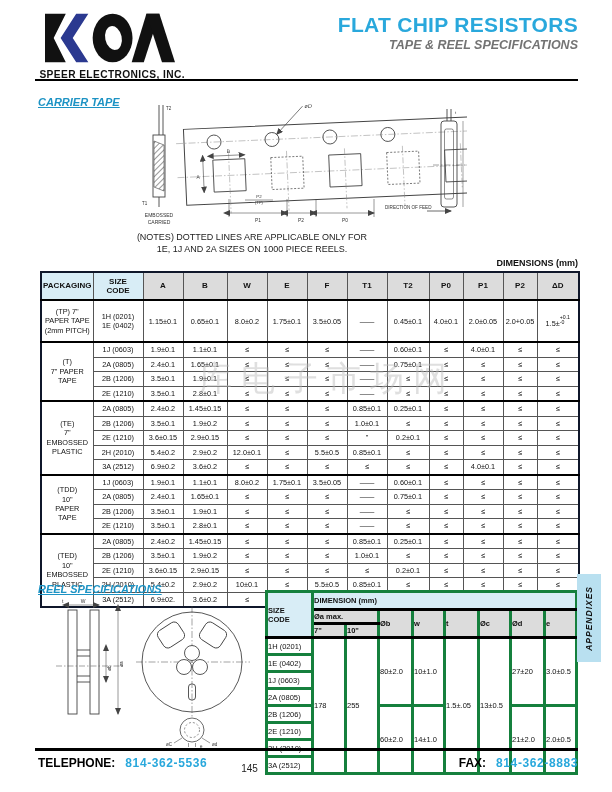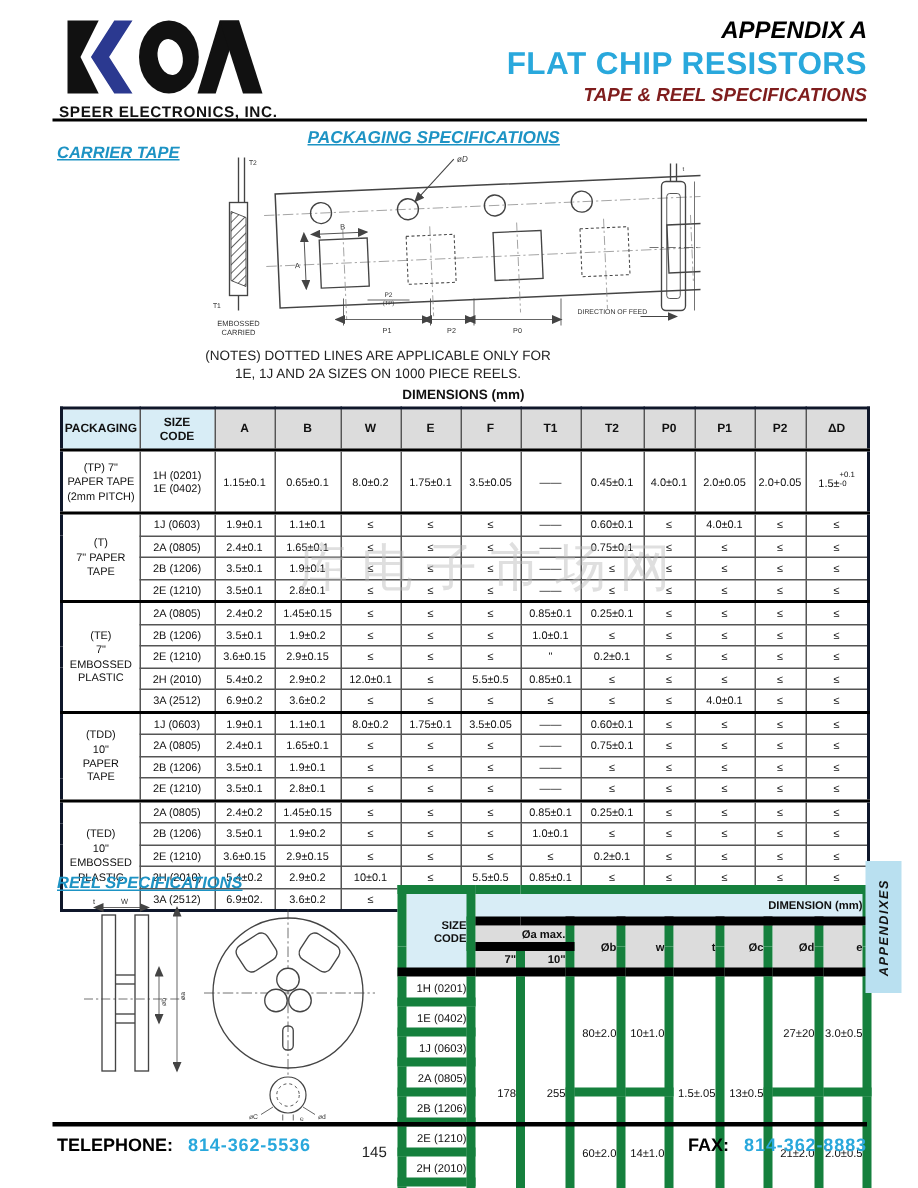--- a/index.html
+++ b/index.html
@@ -5,31 +5,31 @@
   html,body{margin:0;padding:0;background:#888;}
   .page{position:relative;width:612px;height:792px;background:#ffffff;margin:0 auto;
         font-family:"Liberation Sans",sans-serif;overflow:hidden;color:#111;}
 
   
   .logo-wrap{position:absolute;left:35px;top:12px;width:150px;}
   .logo-sub{font-size:10.2px;font-weight:bold;letter-spacing:.4px;color:#111;margin-top:1px;text-align:right;}
   .hdr-right{position:absolute;right:34px;top:12px;text-align:right;}
   .hdr-appendix{font-size:16px;font-weight:bold;font-style:italic;color:#000;}
   .hdr-title{font-size:21px;font-weight:bold;color:#29a8dc;letter-spacing:.3px;margin-top:1px;}
-  .hdr-subtitle{font-size:12.5px;font-weight:bold;font-style:italic;color:#7f1d1d;margin-top:1px;}
+  .hdr-subtitle{font-size:12.5px;font-weight:bold;font-style:italic;color:#737373;margin-top:1px;}
   .hdr-rule{position:absolute;left:35px;top:79px;width:543px;height:2px;background:#000;}
 
   
   .sec-heading{font-weight:bold;font-style:italic;color:#1d93c4;text-decoration:underline;}
   .pkg-title{position:absolute;left:205px;top:86px;font-size:11.5px;}
   .carrier-label{position:absolute;left:38px;top:96px;font-size:11px;}
   .reel-title{position:absolute;left:38px;top:583px;font-size:11px;}
 
   .notes{position:absolute;left:0;top:231px;width:504px;text-align:center;font-size:9px;line-height:12px;color:#222;}
-  .dims-title{position:absolute;left:40px;top:258px;width:538px;text-align:center;font-size:9px;font-weight:bold;color:#111;}
+  .dims-title{position:absolute;left:40px;top:258px;width:538px;text-align:right;font-size:9px;font-weight:bold;color:#111;}
 
   
   svg{position:absolute;}
   .carrier-svg{left:133px;top:101px;}
   .reel-svg{left:52px;top:594px;}
   svg text{font-family:"Liberation Sans",sans-serif;fill:#333;}
 
   
   .dimtbl-wrap{position:absolute;left:40px;top:271px;}
   table{border-collapse:collapse;table-layout:fixed;background:#fff;}
@@ -41,21 +41,21 @@
   .dimtbl thead th{border-bottom:2px solid #000;}
   .dimtbl tr.grp-start td{border-top:2px solid #000;}
   .dimtbl td.pkg,.dimtbl td.size{white-space:pre-line;line-height:1.3;font-size:7.3px;}
   .dimtbl td.tall{height:40px;}
   .stk{display:inline-block;text-align:left;vertical-align:1px;font-size:5.2px;line-height:1.1;}
   .stk span{display:block;}
 
   
   .reeltbl-wrap{position:absolute;left:265px;top:590px;}
   .reeltbl{width:310px;font-size:7.5px;border:2px solid #000;}
-  .reeltbl th,.reeltbl td{border:6px solid #15803d;text-align:right;vertical-align:middle;padding:0;overflow:hidden;}
+  .reeltbl th,.reeltbl td{border:3px solid #15803d;text-align:left;vertical-align:middle;padding:0;overflow:hidden;}
   .reeltbl th{font-weight:bold;background:#dcdcdc;font-size:7.5px;white-space:pre-line;line-height:1.2;}
   .reeltbl th.blueh{background:#d8edf6;}
   .reeltbl thead tr:nth-child(1) th{height:15px;}
   .reeltbl thead tr:nth-child(2) th,.reeltbl thead tr:nth-child(3) th{height:11px;}
   .reeltbl td{height:14px;}
   .reeltbl thead th{border-bottom-color:#000;}
 
   
   .watermark{position:absolute;left:198px;top:356px;font-size:34px;letter-spacing:9px;
              color:#b9b9b9;opacity:.45;white-space:nowrap;pointer-events:none;}
@@ -83,27 +83,25 @@
       <polygon points="0,2 24,2 10,30 24,58 0,58" fill="#111"></polygon>
       <polygon points="36,2 50,2 32,30 50,58 36,58 18,30" fill="#2b3990"></polygon>
       <ellipse cx="78" cy="30" rx="23" ry="28" fill="#111"></ellipse>
       <ellipse cx="79" cy="30" rx="9.5" ry="14" fill="#fff" transform="rotate(-12 79 30)"></ellipse>
       <polygon points="117,2 132,2 114,58 100,58" fill="#111"></polygon>
       <polygon points="117,2 132,2 150,58 135,58" fill="#111"></polygon>
     </svg>
     <div class="logo-sub">SPEER ELECTRONICS, INC.</div>
   </div>
   <div class="hdr-right">
-    <div class="hdr-appendix">APPENDIX A</div>
     <div class="hdr-title">FLAT CHIP RESISTORS</div>
     <div class="hdr-subtitle">TAPE &amp; REEL SPECIFICATIONS</div>
   </div>
   <div class="hdr-rule"></div>
 
-  <div class="sec-heading pkg-title">PACKAGING SPECIFICATIONS</div>
   <div class="sec-heading carrier-label">CARRIER TAPE</div>
 
   <svg class="carrier-svg" width="334" height="130" viewBox="0 0 334 130">
     <defs>
       <pattern id="h" width="4" height="4" patternUnits="userSpaceOnUse" patternTransform="rotate(45)">
         <line x1="0" y1="0" x2="0" y2="4" stroke="#444" stroke-width="1.1"></line>
       </pattern>
       <marker id="arr" markerWidth="7" markerHeight="6" refX="6" refY="3" orient="auto" markerUnits="userSpaceOnUse">
         <path d="M0,0L7,3L0,6Z" fill="#444"></path>
       </marker>

